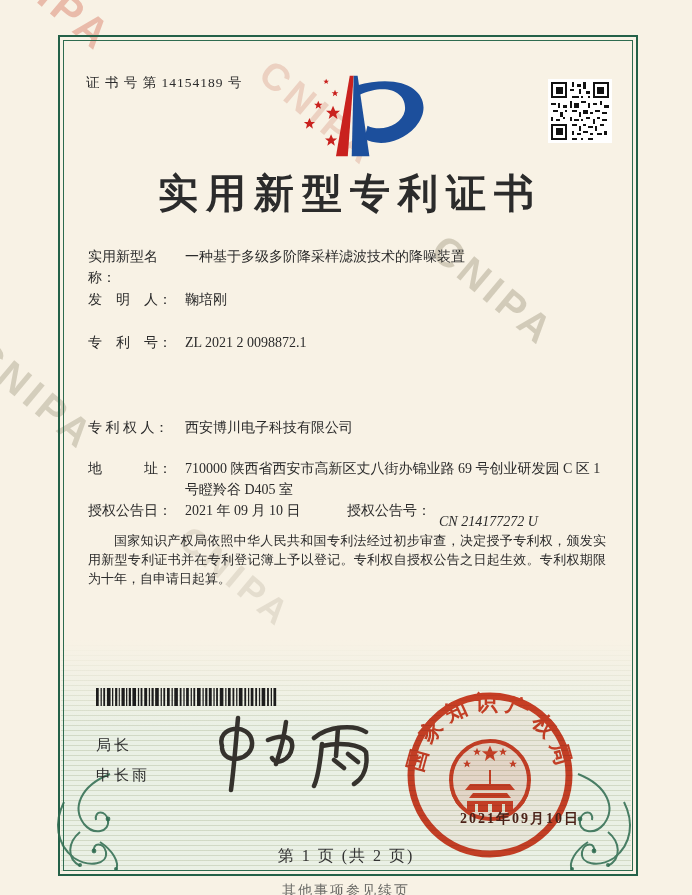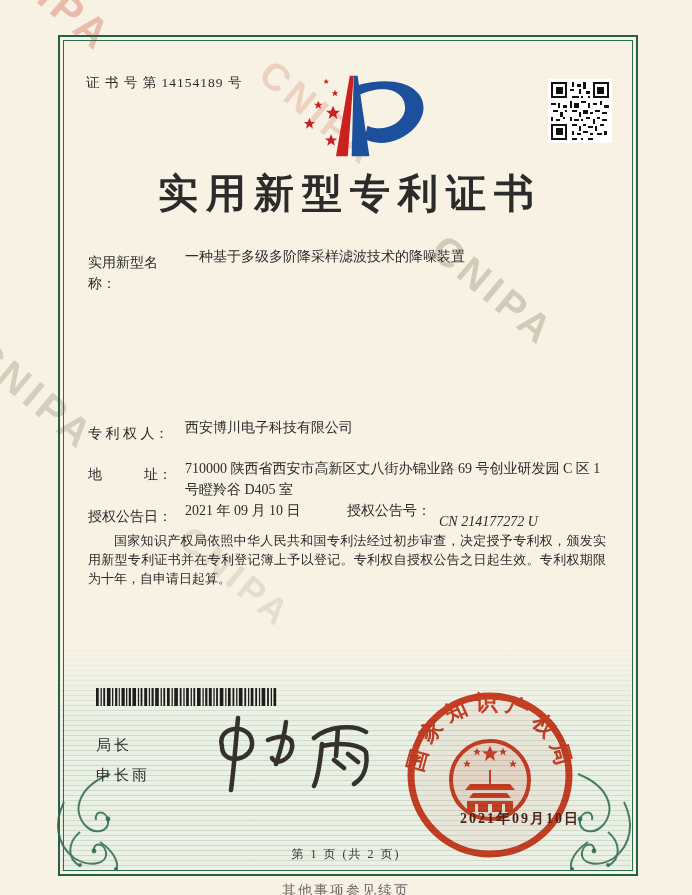--- a/index.html
+++ b/index.html
@@ -13,35 +13,35 @@
   .guilloche-fade{position:absolute;left:61px;top:640px;width:570px;height:90px;z-index:1;
         background:linear-gradient(180deg,#f8f2e5 0%, rgba(248,242,229,0) 100%);}
   .wm{position:absolute;z-index:2;font-family:"Liberation Sans","DejaVu Sans",sans-serif;
         font-weight:bold;transform:rotate(40deg);letter-spacing:5px;white-space:nowrap;}
   .cert-no{position:absolute;left:86px;top:74px;font-size:13.5px;letter-spacing:1px;z-index:3;}
   .logo{position:absolute;left:278px;top:70px;z-index:3;}
   .qr{position:absolute;left:548px;top:79px;z-index:3;background:#fff;padding:3px;}
   .title{position:absolute;left:58px;top:166px;width:576px;text-align:center;font-size:40px;
         font-weight:bold;letter-spacing:8px;text-indent:8px;z-index:3;}
   .frow{position:absolute;left:88px;z-index:3;font-size:14px;line-height:21px;}
-  .flabel{display:inline-block;width:97px;vertical-align:top;margin-top:6px;}
+  .flabel{display:inline-block;width:97px;vertical-align:top;}
   .fvalue{display:inline-block;max-width:418px;vertical-align:top;}
   .flabel2{position:absolute;left:259px;top:0;width:92px;}
   .fvalue2{position:absolute;left:351px;top:11px;white-space:nowrap;font-style:italic;}
   .bodytext{position:absolute;left:88px;top:531px;width:518px;z-index:3;font-size:13px;
         line-height:19px;text-align:justify;}
   .bodytext p{margin:0;text-indent:2em;}
   .barcode{position:absolute;left:96px;top:688px;width:182px;height:18px;z-index:3;}
   .officer{position:absolute;left:96px;z-index:3;font-size:15px;letter-spacing:3px;}
   .sig{position:absolute;left:198px;top:712px;z-index:3;}
   .seal{position:absolute;left:405px;top:690px;z-index:4;mix-blend-mode:multiply;opacity:0.93;}
   .seal-date{position:absolute;left:400px;top:810px;width:180px;text-align:right;z-index:5;
         font-size:14px;font-weight:bold;letter-spacing:2px;color:#4b2218;}
   .footer-page{position:absolute;left:58px;top:846px;width:576px;text-align:center;z-index:3;
-        font-size:12px;letter-spacing:2px;color:#333;}
+        font-size:16px;letter-spacing:2px;color:#333;}
   .cont-note{position:absolute;left:58px;top:882px;width:576px;text-align:center;z-index:3;
         font-size:14px;letter-spacing:2px;color:#6a6a66;}
   .flourish{position:absolute;z-index:3;}
   .fl-left{left:50px;top:772px;}
   .fl-right{left:548px;top:772px;transform:scaleX(-1);}
 </style>
 </head>
 <body>
 
 <div class="page">
@@ -176,20 +176,26 @@
         <rect x="13" y="24" width="1" height="1"></rect>
         <rect x="16" y="24" width="2" height="1"></rect>
     </g>
   </svg>
 
   <div class="title">实用新型专利证书</div>
 
   <div class="frow" style="top:246px;">
     <span class="flabel">实用新型名称：</span><span class="fvalue">一种基于多级多阶降采样滤波技术的降噪装置</span>
   </div>
+  <div class="frow" style="top:289px;">
+    <span class="flabel">发　明　人：</span><span class="fvalue">鞠培刚</span>
+  </div>
+  <div class="frow" style="top:332px;">
+    <span class="flabel">专　利　号：</span><span class="fvalue">ZL 2021 2 0098872.1</span>
+  </div>
   <div class="frow" style="top:417px;">
     <span class="flabel">专 利 权 人：</span><span class="fvalue">西安博川电子科技有限公司</span>
   </div>
   <div class="frow" style="top:458px;">
     <span class="flabel">地　　　址：</span><span class="fvalue">710000 陕西省西安市高新区丈八街办锦业路 69 号创业研发园 C 区 1 号瞪羚谷 D405 室</span>
   </div>
   <div class="frow" style="top:500px;width:518px;">
     <span class="flabel">授权公告日：</span><span class="fvalue">2021 年 09 月 10 日</span>
     <span class="flabel2">授权公告号：</span>
     <span class="fvalue2">CN 214177272 U</span>

